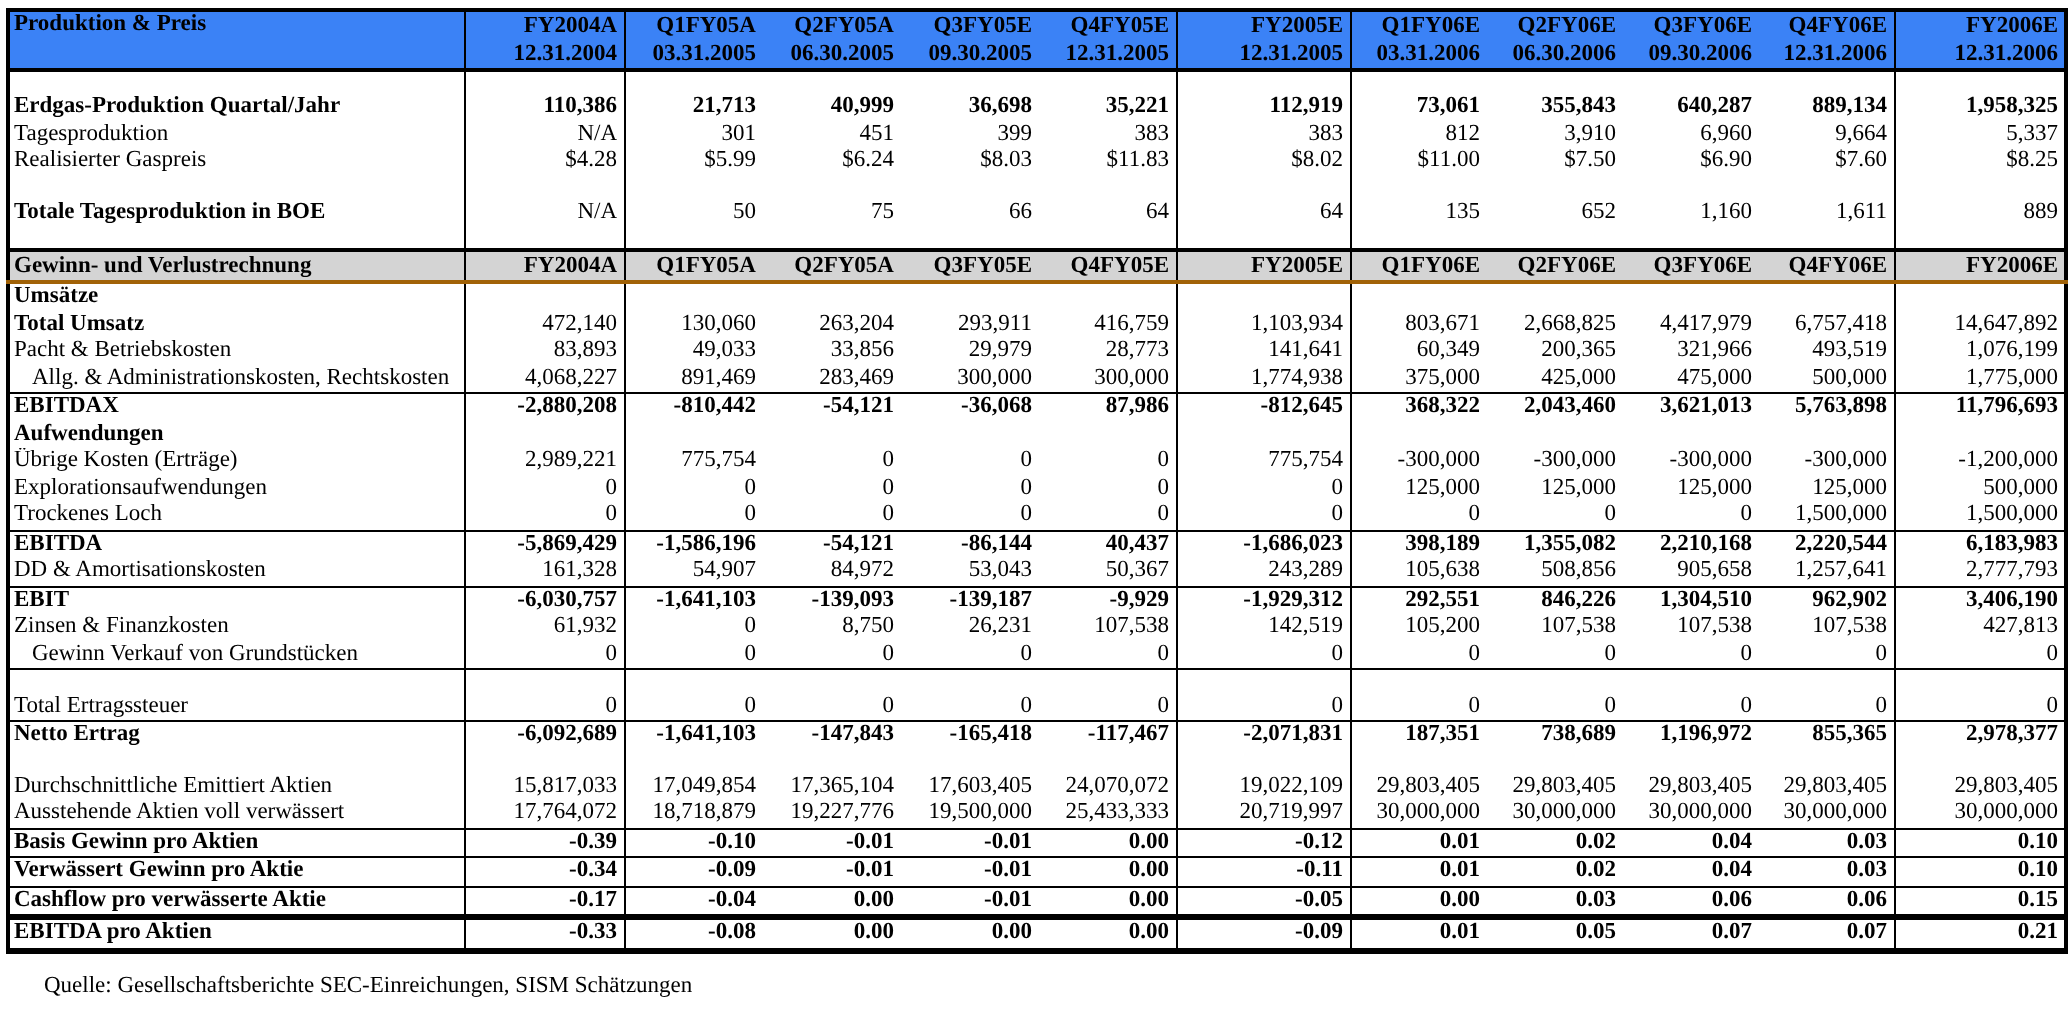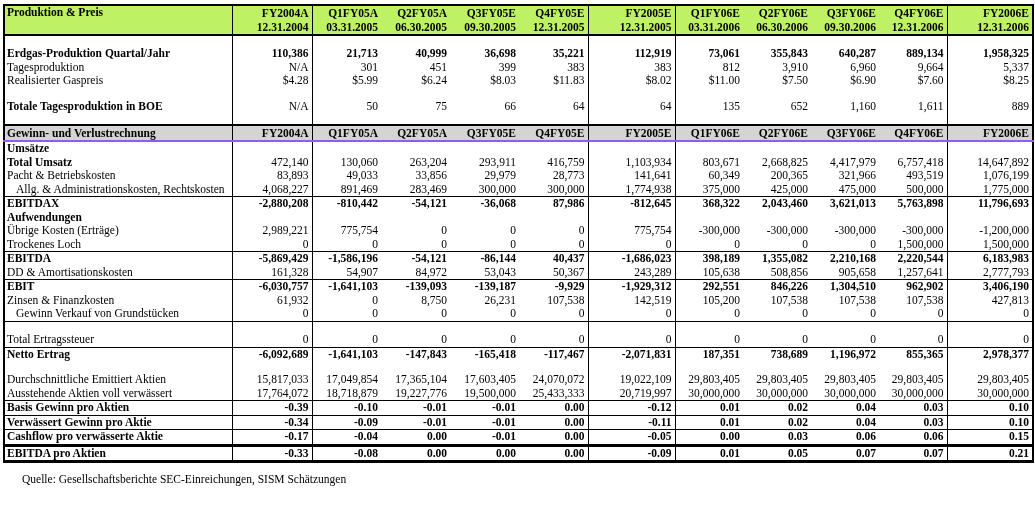--- a/index.html
+++ b/index.html
@@ -33,34 +33,34 @@
   td.val { text-align:right; }
   td.sep { border-right:1px solid #000; }
   tr.b td { font-weight:bold; }
   tr.lb td.lbl { font-weight:bold;margin-top:26px; }
   tr.bt td { border-top:1px solid #000; }
   tr.btk td { border-top:3px solid #000; }
   tr.bb td { border-bottom:1px solid #000;padding-left:11px; }
   tr.spacer td { height:12px; }
   
   tr.colhdr td {
-    background:#bef264;
+    background:#3b82f6;
     border-bottom:2px solid #000;
     font-weight:bold;
     vertical-align:top;
     height:28px;
   }
   tr.colhdr .p, tr.colhdr .d {
     display:block; font-size:11.5px; line-height:14px; font-weight:bold;
   }
   
   tr.ghdr td {
     background:#d4d4d4;
     border-top:2px solid #000;
-    border-bottom:2px solid #8b5cf6;
+    border-bottom:2px solid #a16207;
     font-weight:bold;
     height:16px;
   }
   .source {
     margin:10px 0 0 22px;
     font-size:11.5px;
     color:#000;
   }
 </style>
 </head>
@@ -334,20 +334,34 @@
           <td class="val">0</td>
           <td class="val sep">0</td>
           <td class="val sep">775,754</td>
           <td class="val">-300,000</td>
           <td class="val">-300,000</td>
           <td class="val">-300,000</td>
           <td class="val sep">-300,000</td>
           <td class="val">-1,200,000</td>
         </tr>
         <tr class="">
+          <td class="lbl sep">Explorationsaufwendungen</td>
+          <td class="val sep">0</td>
+          <td class="val">0</td>
+          <td class="val">0</td>
+          <td class="val">0</td>
+          <td class="val sep">0</td>
+          <td class="val sep">0</td>
+          <td class="val">125,000</td>
+          <td class="val">125,000</td>
+          <td class="val">125,000</td>
+          <td class="val sep">125,000</td>
+          <td class="val">500,000</td>
+        </tr>
+        <tr class="">
           <td class="lbl sep">Trockenes Loch</td>
           <td class="val sep">0</td>
           <td class="val">0</td>
           <td class="val">0</td>
           <td class="val">0</td>
           <td class="val sep">0</td>
           <td class="val sep">0</td>
           <td class="val">0</td>
           <td class="val">0</td>
           <td class="val">0</td>

